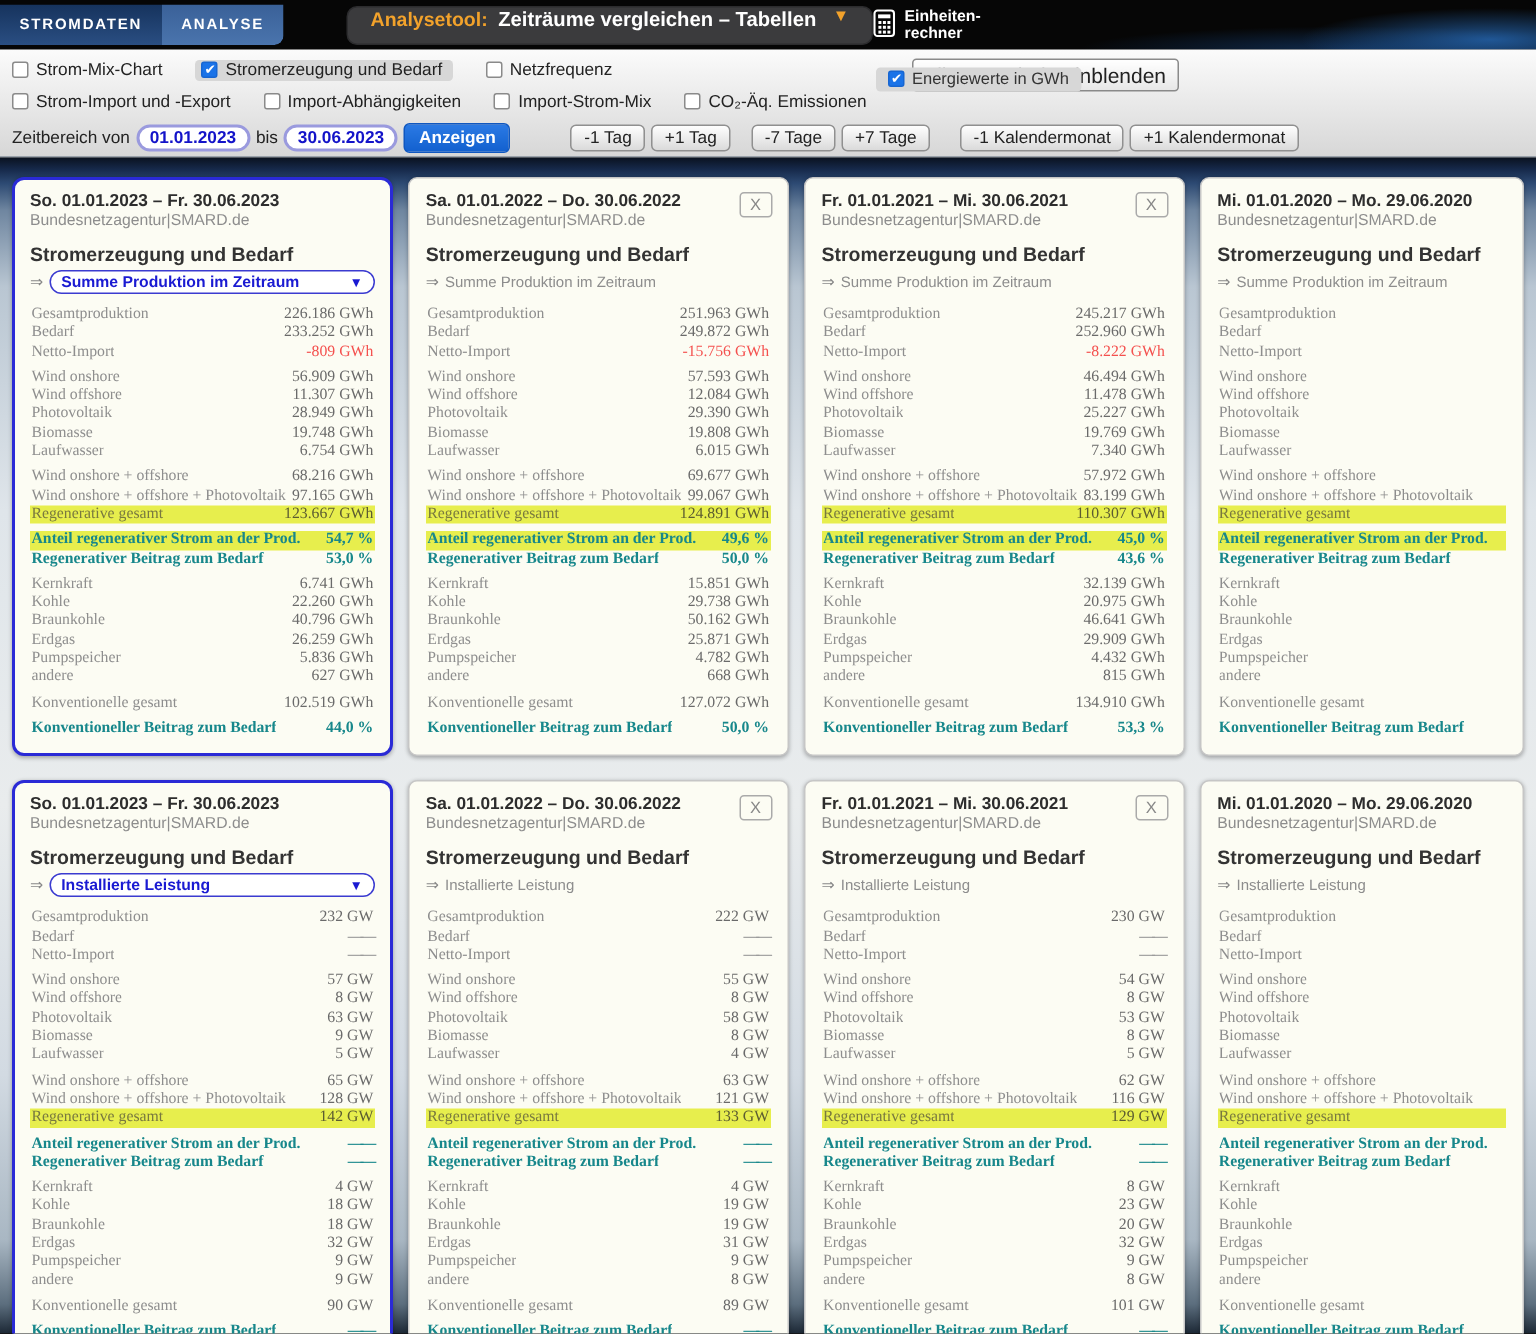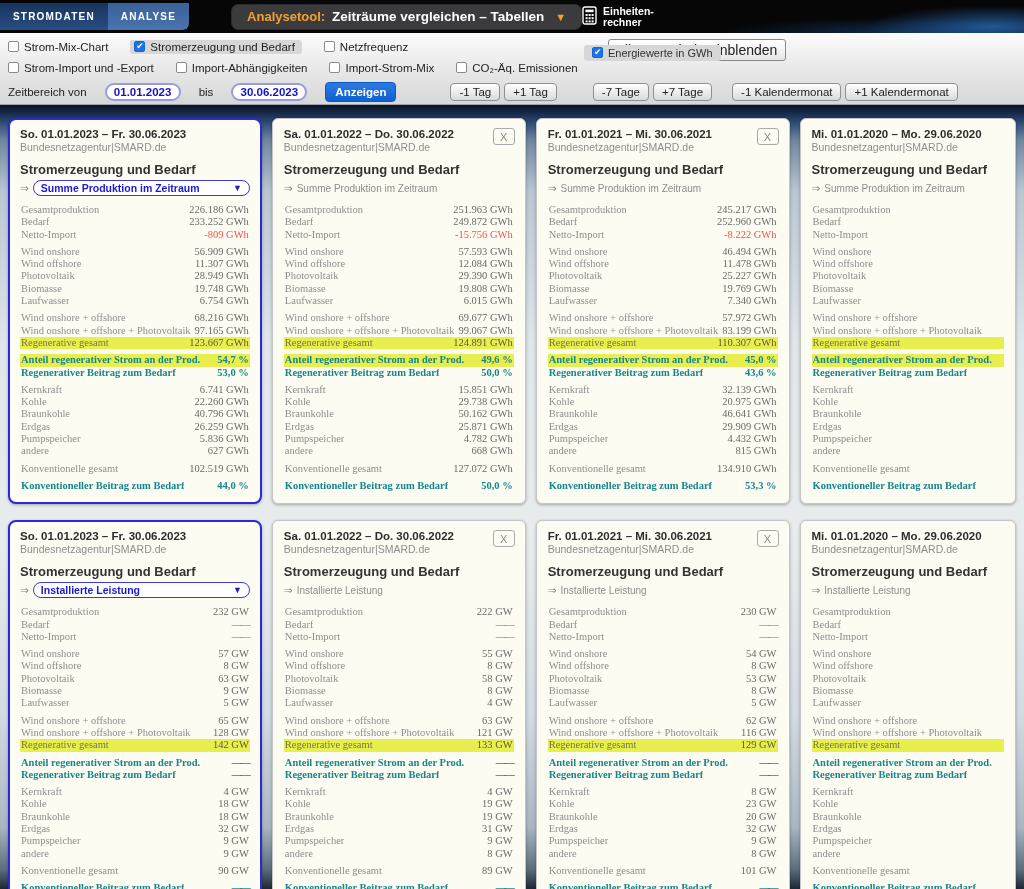--- a/index.html
+++ b/index.html
@@ -16,49 +16,49 @@
       radial-gradient(ellipse 180px 30px at 97% 80%, rgba(40,110,190,.75), transparent 70%),
       radial-gradient(ellipse 260px 22px at 88% 100%, rgba(25,80,150,.5), transparent 70%),
       #060606;
   }
   .tabs { display:flex; height:27px; border-radius:0 0 6px 0; overflow:hidden; }
   .tab { display:flex; align-items:center; padding:0 13px; font-size:10px; font-weight:bold;
          letter-spacing:1.2px; color:#fff; cursor:pointer; }
   .tab-stromdaten { background:linear-gradient(#16335d,#2a4e82); }
   .tab-analyse    { background:linear-gradient(#3a6198,#4a74ad); border-radius:0 0 6px 0; }
   .tool-pill { margin-left:42px; background:#3b3b3d; border:1px solid #2c2c2e; border-radius:7px;
-               height:26px; display:flex; align-items:center; padding:0 15px; gap:7px; cursor:pointer; }
+               height:26px; display:flex; align-items:flex-start; padding:0 15px; gap:7px; cursor:pointer; }
   .tool-label { color:#f2a22b; font-size:13px; font-weight:bold; }
   .tool-value { color:#ffffff; font-size:13.5px; font-weight:bold; }
   .tool-caret { color:#f2a22b; font-size:11px; margin-left:4px; }
   .unit-calc { display:flex; align-items:center; gap:6px; color:#fff;
                font-size:10.5px; font-weight:bold; line-height:11px; cursor:pointer; }
   
   .toolbar { background:linear-gradient(#fbfbfb,#d7d7d7); padding:4px 8px 6px; position:relative;
              border-bottom:1px solid #9aa2ab; height:72px; }
   .cb-row { display:flex; align-items:center; gap:22px; height:19px; margin-bottom:2px; }
   .cb-item { display:flex; align-items:center; gap:5px; font-size:11.5px; color:#222; cursor:pointer; white-space:nowrap; }
   .cb-item.checked-bg { background:#d7d7d7; border-radius:3px; padding:1px 7px 1px 4px; }
   .box { width:11px; height:11px; border:1px solid #8a8a8a; background:#fff; border-radius:2px;
          flex:0 0 auto; position:relative; }
   .box.checked { background:#1a73e8; border-color:#1766d2; }
   .box.checked::after { content:"✔"; position:absolute; left:1px; top:-1px; color:#fff; font-size:9px; }
   .show-all { position:absolute; left:580px; top:6px; border:1px solid #8a8a8a;
               background:linear-gradient(#ffffff,#e7e7e7); border-radius:3px; font-size:14px;
               padding:2px 8px; color:#222; cursor:pointer;margin-left:28px; }
   .energy-pill { position:absolute; left:584px; top:12px; display:flex; gap:5px; 
                  background:#d7d7d7; border-radius:3px; padding:2px 8px; font-size:11px; color:#333; cursor:pointer; }
-  .time-row { display:flex; align-items:center; gap:18px; margin-top:5px; font-size:11.5px; color:#222; }
+  .time-row { display:flex; align-items:center; gap:4px; margin-top:5px; font-size:11.5px; color:#222; }
   .date-input { width:76px; text-align:center; border:2px solid #9a9ade; border-radius:10px;
                 color:#1313c9; font-weight:bold; font-size:11.5px; background:#fff; padding:1px 0; outline:none; }
   .btn-anzeigen { background:linear-gradient(#2b7ae4,#1260cf); color:#fff; font-weight:bold; font-size:11.5px;
                   border-radius:4px; padding:3px 9px; border:1px solid #0f57c0; cursor:pointer; }
   .navbtn { background:linear-gradient(#fefefe,#dadada); border:1px solid #909090; border-radius:4px;
             font-size:11.5px; color:#222; padding:2px 8px; cursor:pointer; white-space:nowrap; }
-  .navbtn.g1 { margin-left:36px; } .navbtn.g2 { margin-left:32px; } .navbtn.g3 { margin-left:16px; }
+  .navbtn.g1 { margin-left:36px; } .navbtn.g2 { margin-left:10px; } .navbtn.g3 { margin-left:16px; }
   
   .main { height:784px; padding:13px 8px 9px;
     background:linear-gradient(180deg,
       #0a1220 0%, #16294a 1%, #2d4a73 2.2%, #6f86a0 4.5%, #b9c6d2 11%,
       #dfe5ea 30%, #e9eced 55%, #d2dae2 78%, #a9b7c3 92%, #5c6e7e 97.5%, #1c2835 100%);
   }
   .grid { display:grid; grid-template-columns:repeat(4,1fr); gap:16px 10px; }
   .card { background:#fcfcf3; border:1px solid #c6c6c6; border-radius:6px; padding:9px 11px 11px;
           position:relative; box-shadow:0 1px 3px rgba(0,0,0,.3); }
   .card.sel { border:2px solid #2a2ad6; border-radius:8px; padding:8px 10px 10px; }

